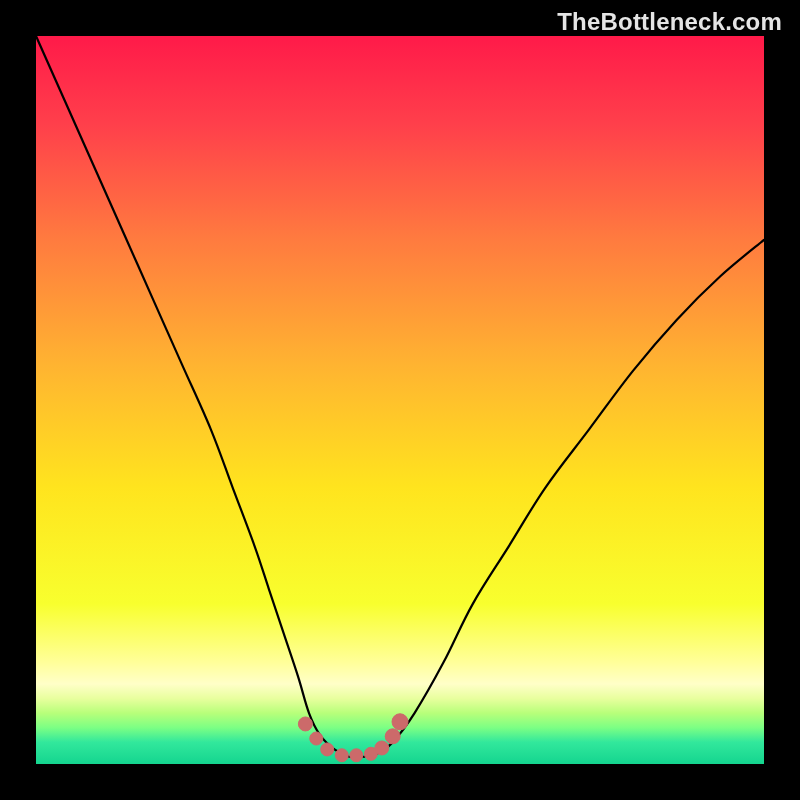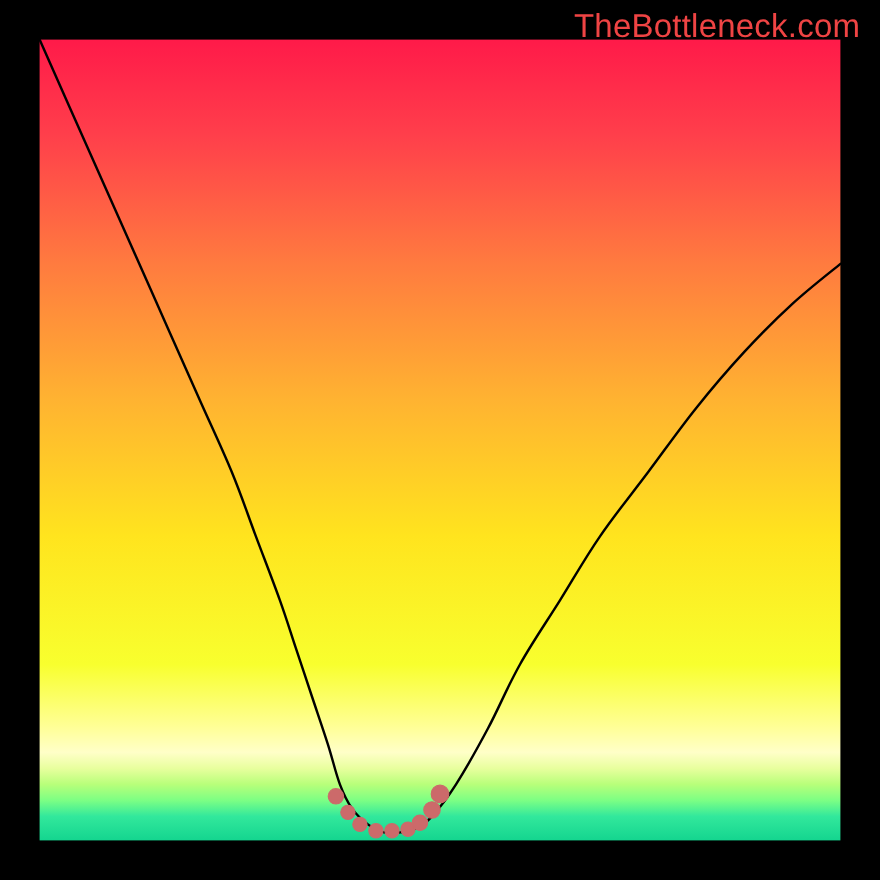--- a/index.html
+++ b/index.html
@@ -24,23 +24,23 @@
     top: 36px;
     left: 36px;
     width: 728px;
     height: 728px;
     
   }
   .watermark {
     position: absolute;
     top: 8px;
     right: 18px;
-    font-size: 30px;
-    font-weight: 400;
-    color: #ef4444;
+    font-size: 24px;
+    font-weight: 700;
+    color: #e5e5e5;
     letter-spacing: 0.2px;
     user-select: none;
   }
   svg.curve-layer {
     position: absolute;
     top: 36px;
     left: 36px;
     width: 728px;
     height: 728px;
     overflow: visible;

